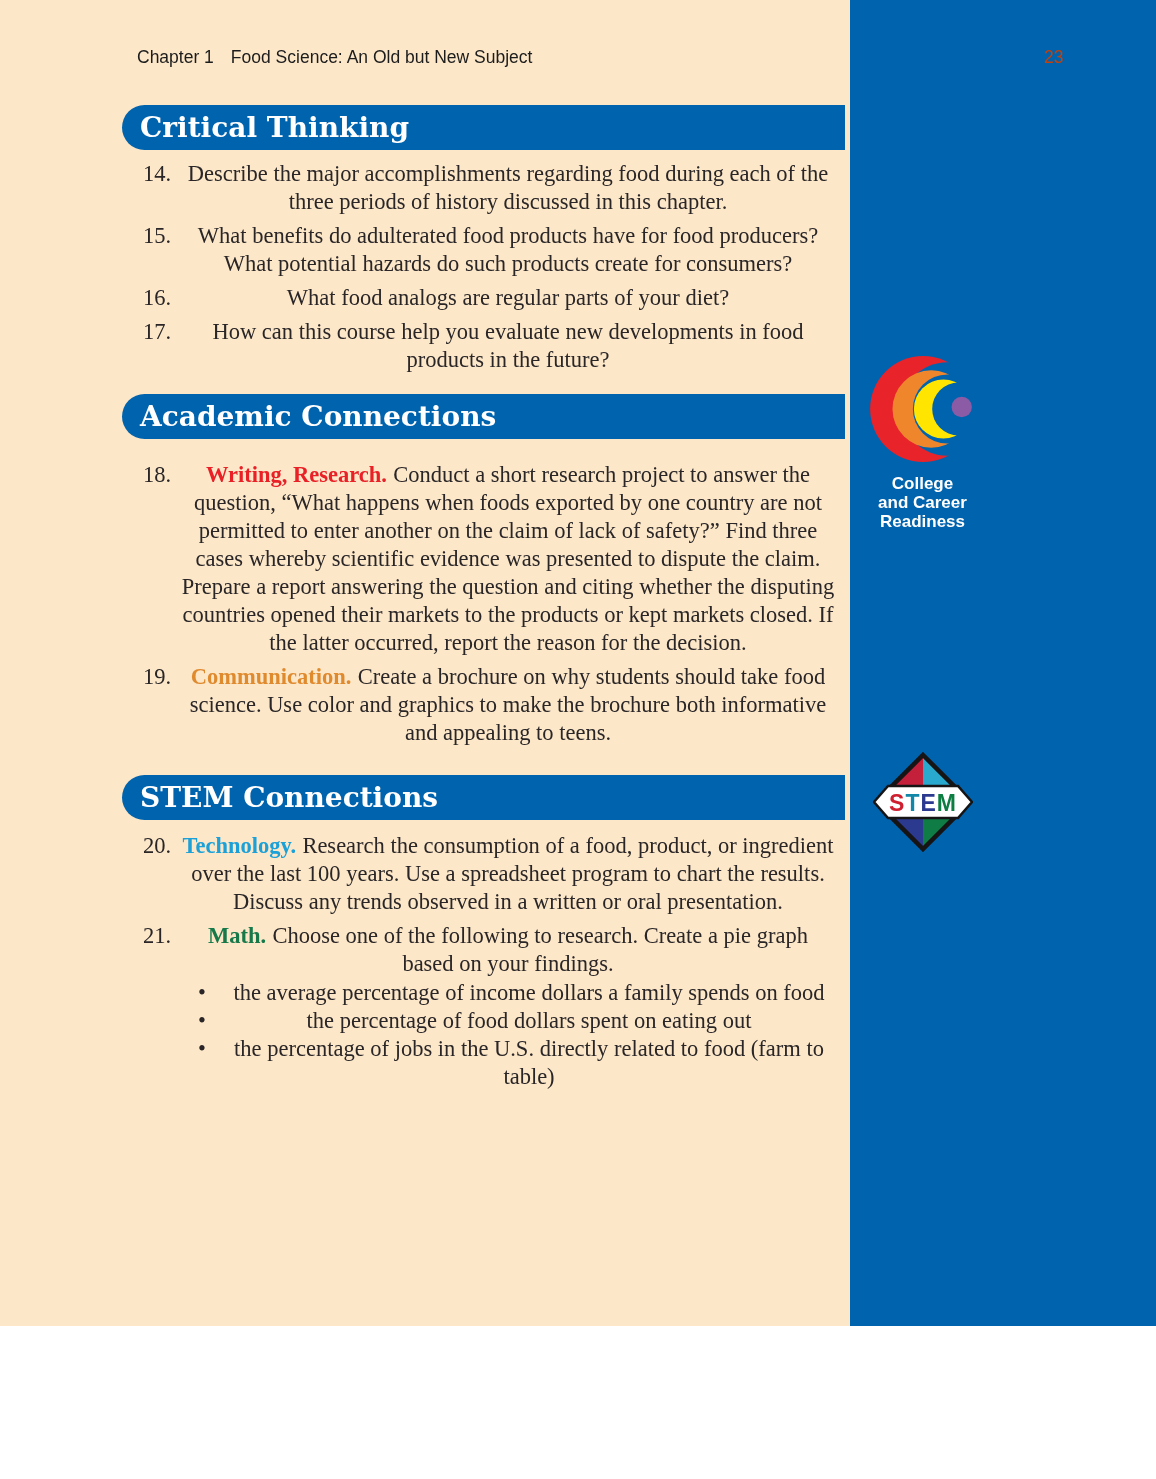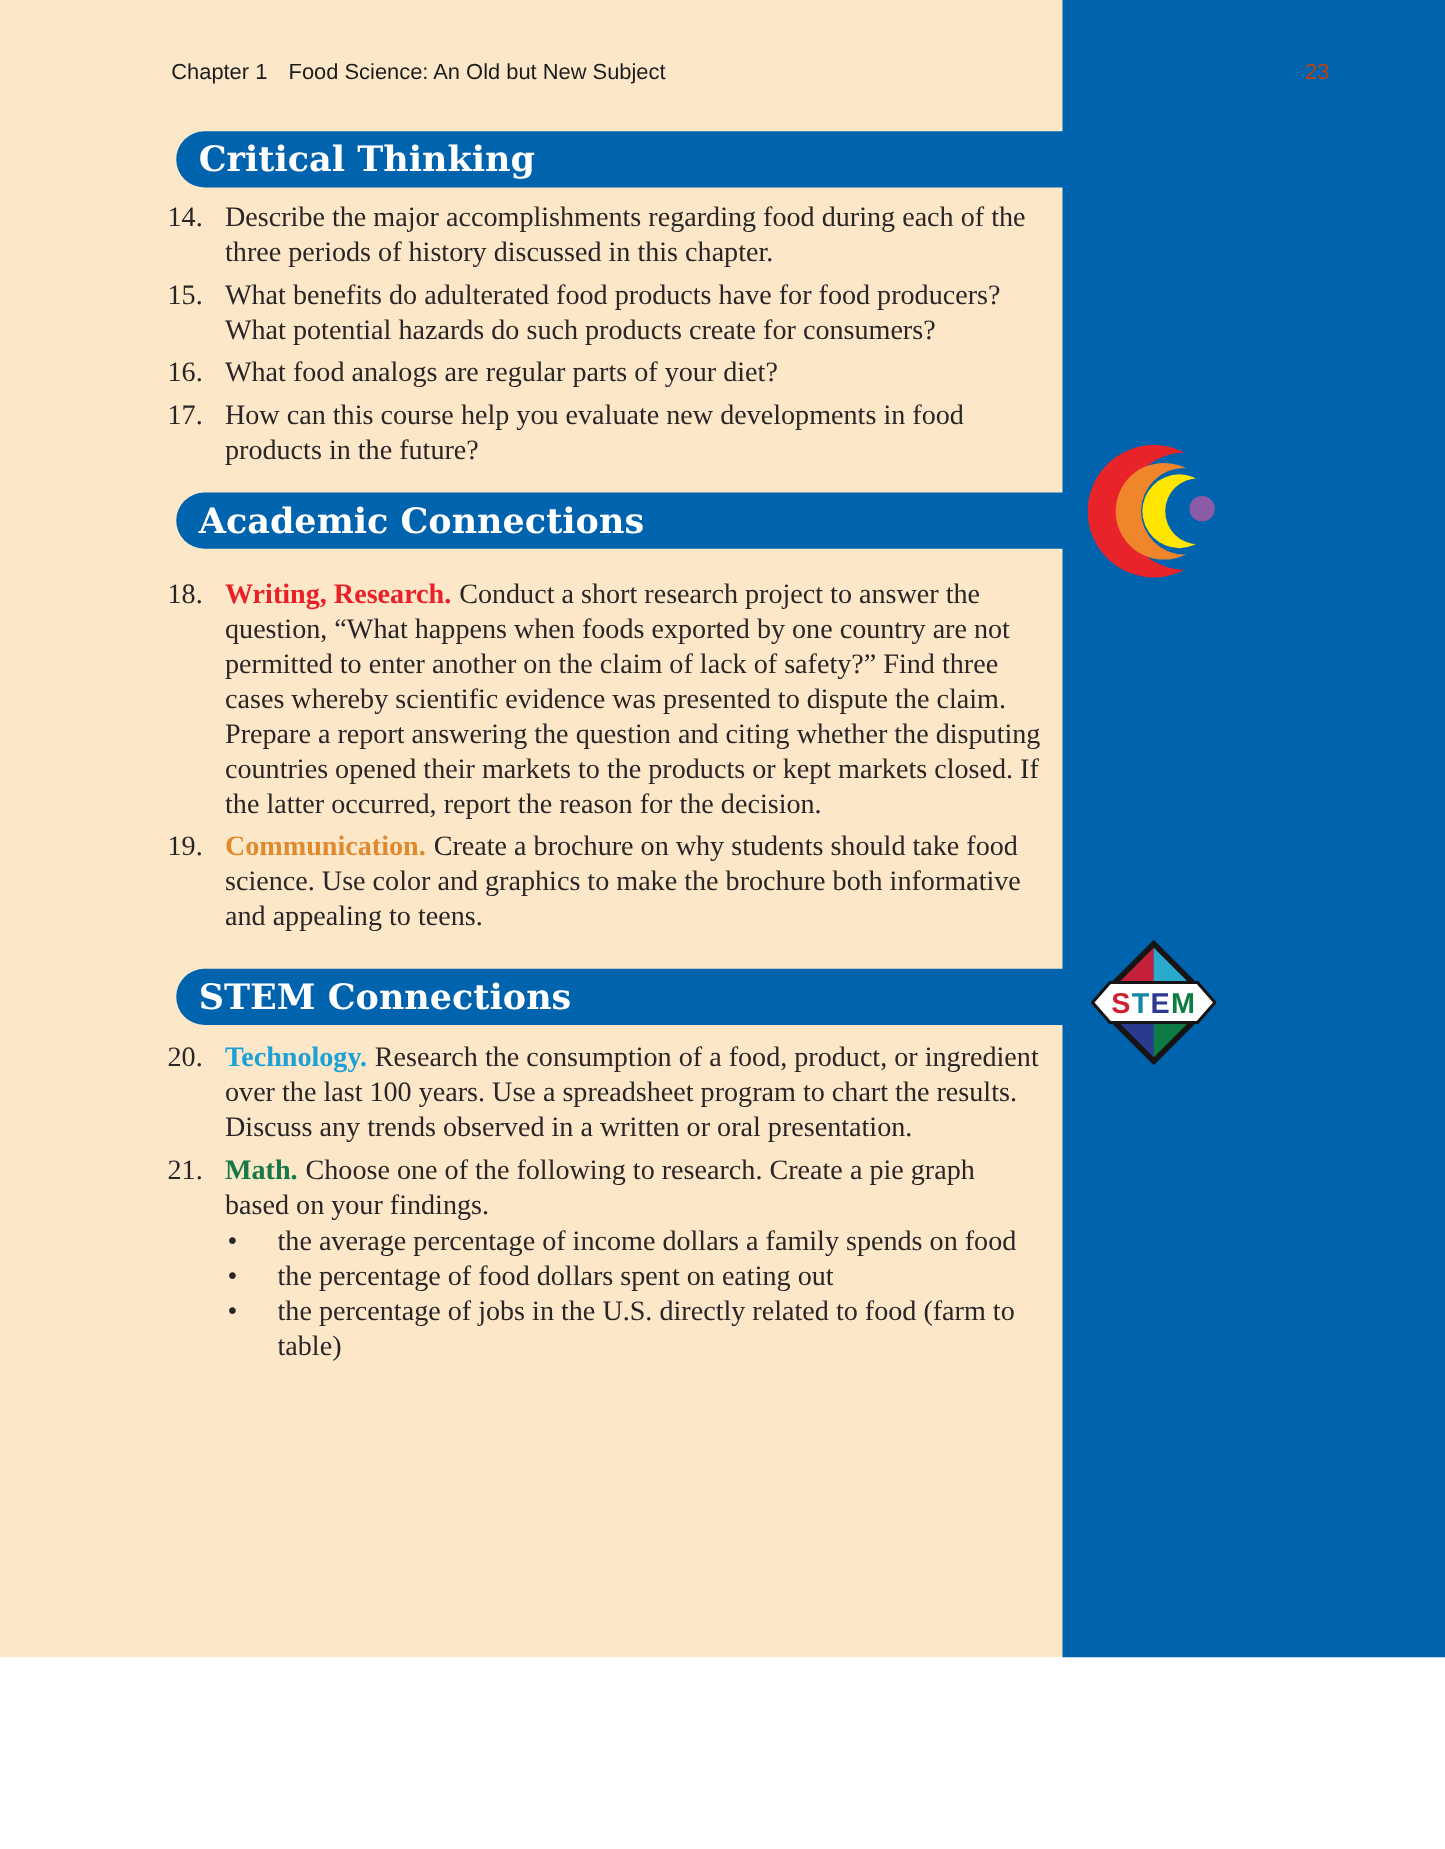--- a/index.html
+++ b/index.html
@@ -14,36 +14,36 @@
   }
   .runhead {
     position:absolute; left:137px; top:47px; display:flex; gap:17px;
     font-family:"Liberation Sans", sans-serif; font-size:17.5px; color:#1c1c1c;
   }
   .pagenum {
     position:absolute; left:1044px; top:47px; width:44px;
     font-family:"Liberation Sans", sans-serif; font-size:17.5px; color:#c2410c;
   }
   .banner {
-    position:absolute; left:141px; width:723px; height:45px;
+    position:absolute; left:122px; width:723px; height:45px;
     background:#0063ae; border-radius:23px 0 0 23px;
     color:#ffffff; font-family:"DejaVu Serif", serif; font-weight:bold;
     font-size:28px; line-height:45px; padding-left:18px; box-sizing:border-box;
     white-space:nowrap;
   }
   #banner-ct   { top:105px; }
   #banner-ac   { top:394px; }
   #banner-stem { top:775px; }
   .qlist { position:absolute; left:134px; width:702px; }
   #list-ct   { top:160px; }
   #list-ac   { top:449px;margin-top:12px; }
   #list-stem { top:832px; }
   .qitem {
     display:flex; margin-bottom:6px;
-    font-size:22.5px; line-height:28px; color:#2a2627;
+    font-size:22.5px; line-height:28px; color:#2a2627;text-align:center;
   }
   .qnum  { flex:0 0 46px; }
   .qbody { flex:1; }
   .kw { font-weight:bold; margin-right:0.28em; }
   .kw-red    { color:#e92127; }
   .kw-orange { color:#e08a2e; }
   .kw-cyan   { color:#1ba0d8; }
   .kw-green  { color:#17794a; }
   .bullets { margin-top:1px; }
   .bullet-row { display:flex; }
@@ -154,20 +154,25 @@
       <mask id="m-yellow">
           <rect x="-30" y="-10" width="180" height="140" fill="#fff"></rect>
           <circle cx="87" cy="56" r="26" fill="#000"></circle>
         </mask>
     </defs>
     <circle cx="52" cy="56" r="52" fill="#e8232a" mask="url(#m-red)"></circle>
     <circle cx="60" cy="56" r="38" fill="#f0862c" mask="url(#m-orange)"></circle>
     <circle cx="72" cy="56" r="29" fill="#ffe500" mask="url(#m-yellow)"></circle>
     <circle cx="90" cy="54" r="10" fill="#8c5ba5"></circle>
   </svg>
+  <div class="ccr-label">
+    <div>College</div>
+    <div>and Career</div>
+    <div>Readiness</div>
+  </div>
 
   <svg class="stem-logo" viewBox="0 0 100 100" xmlns="http://www.w3.org/2000/svg">
     <polygon points="50,3 3,50 50,50" fill="#c4203c"></polygon>
     <polygon points="50,3 97,50 50,50" fill="#2aa9ce"></polygon>
     <polygon points="3,50 50,97 50,50" fill="#2b3a8f"></polygon>
     <polygon points="97,50 50,97 50,50" fill="#0f7c45"></polygon>
     <polygon points="50,3 97,50 50,97 3,50" fill="none" stroke="#161414" stroke-width="4.5"></polygon>
     <polygon points="1,50 15,34 85,34 99,50 85,66 15,66" fill="#ffffff" stroke="#161414" stroke-width="2.5"></polygon>
     <text class="stem-text" x="50" y="58.5" text-anchor="middle"><tspan fill="#cf2030">S</tspan><tspan fill="#1287a8">T</tspan><tspan fill="#2b3a8f">E</tspan><tspan fill="#0d7d42">M</tspan></text>
   </svg>

